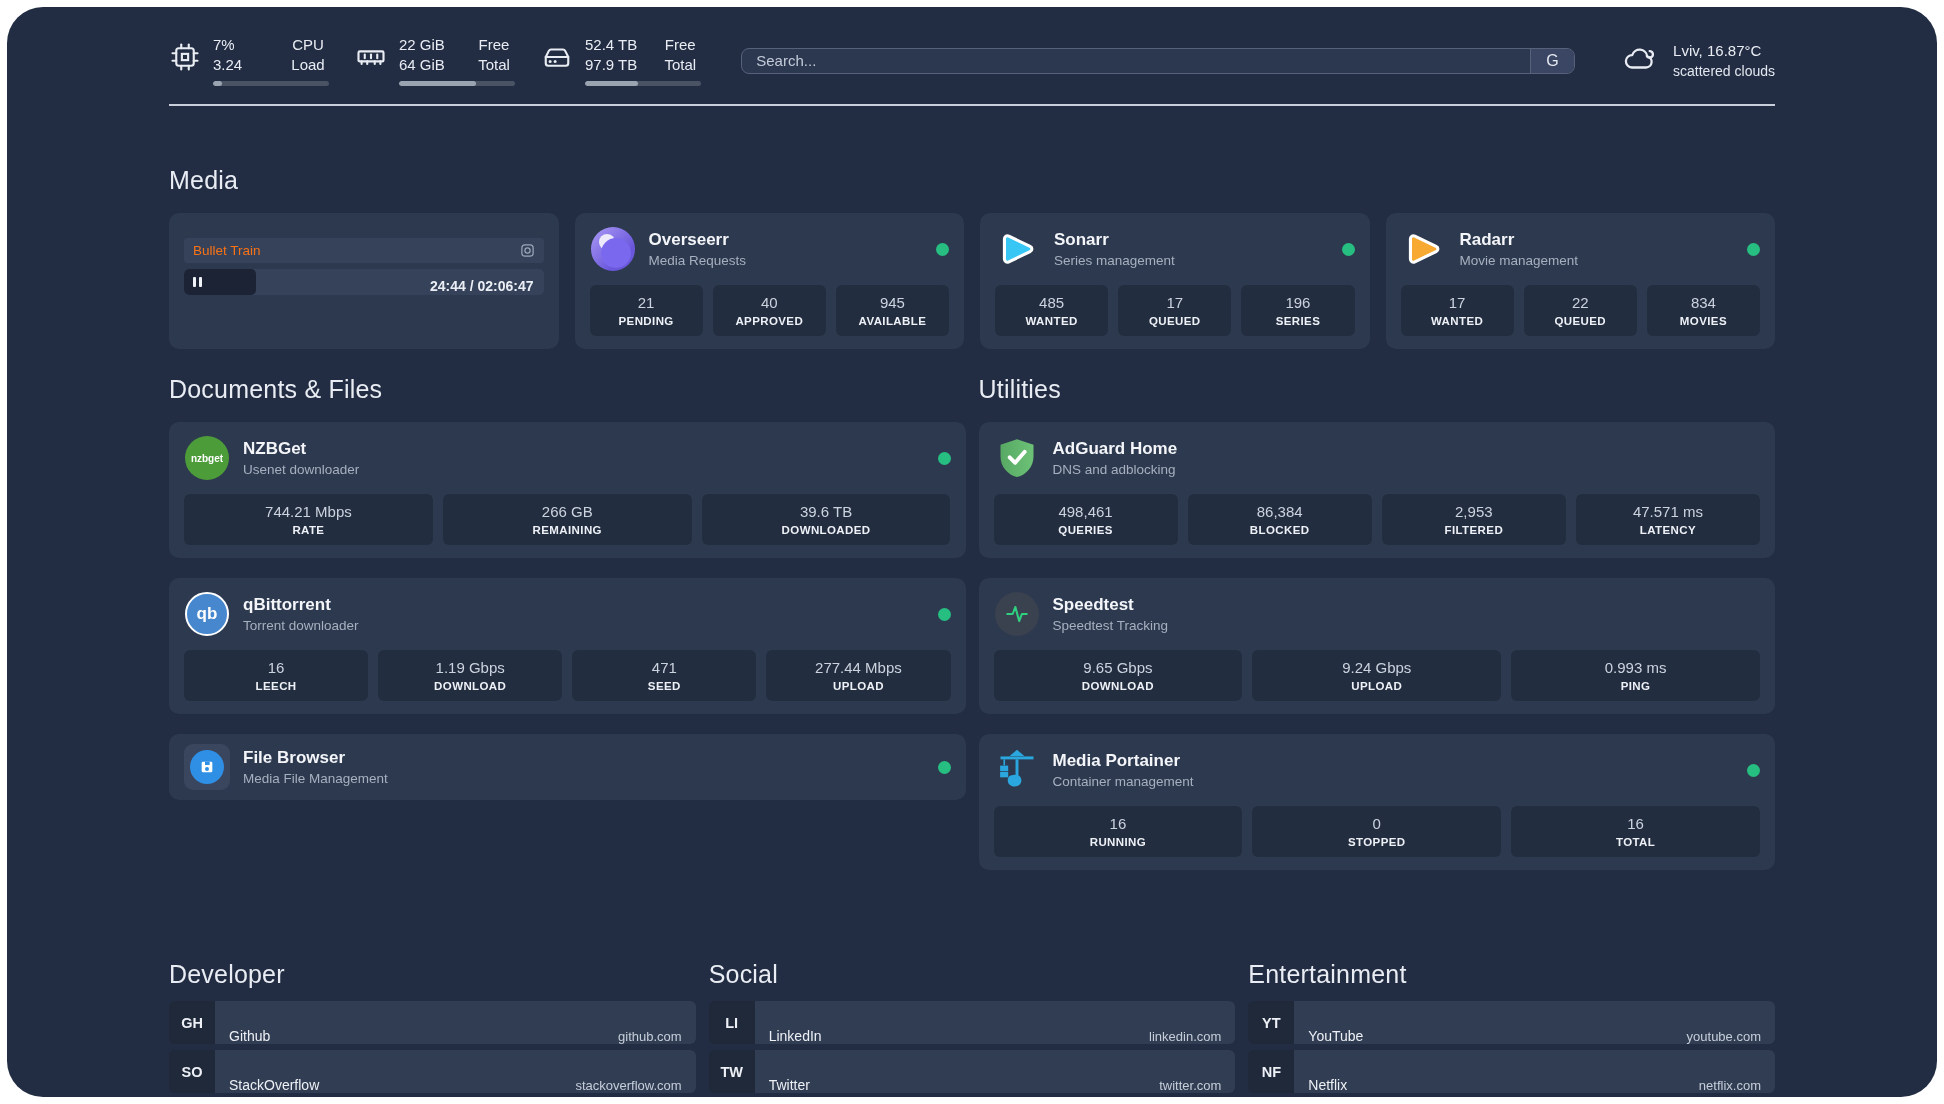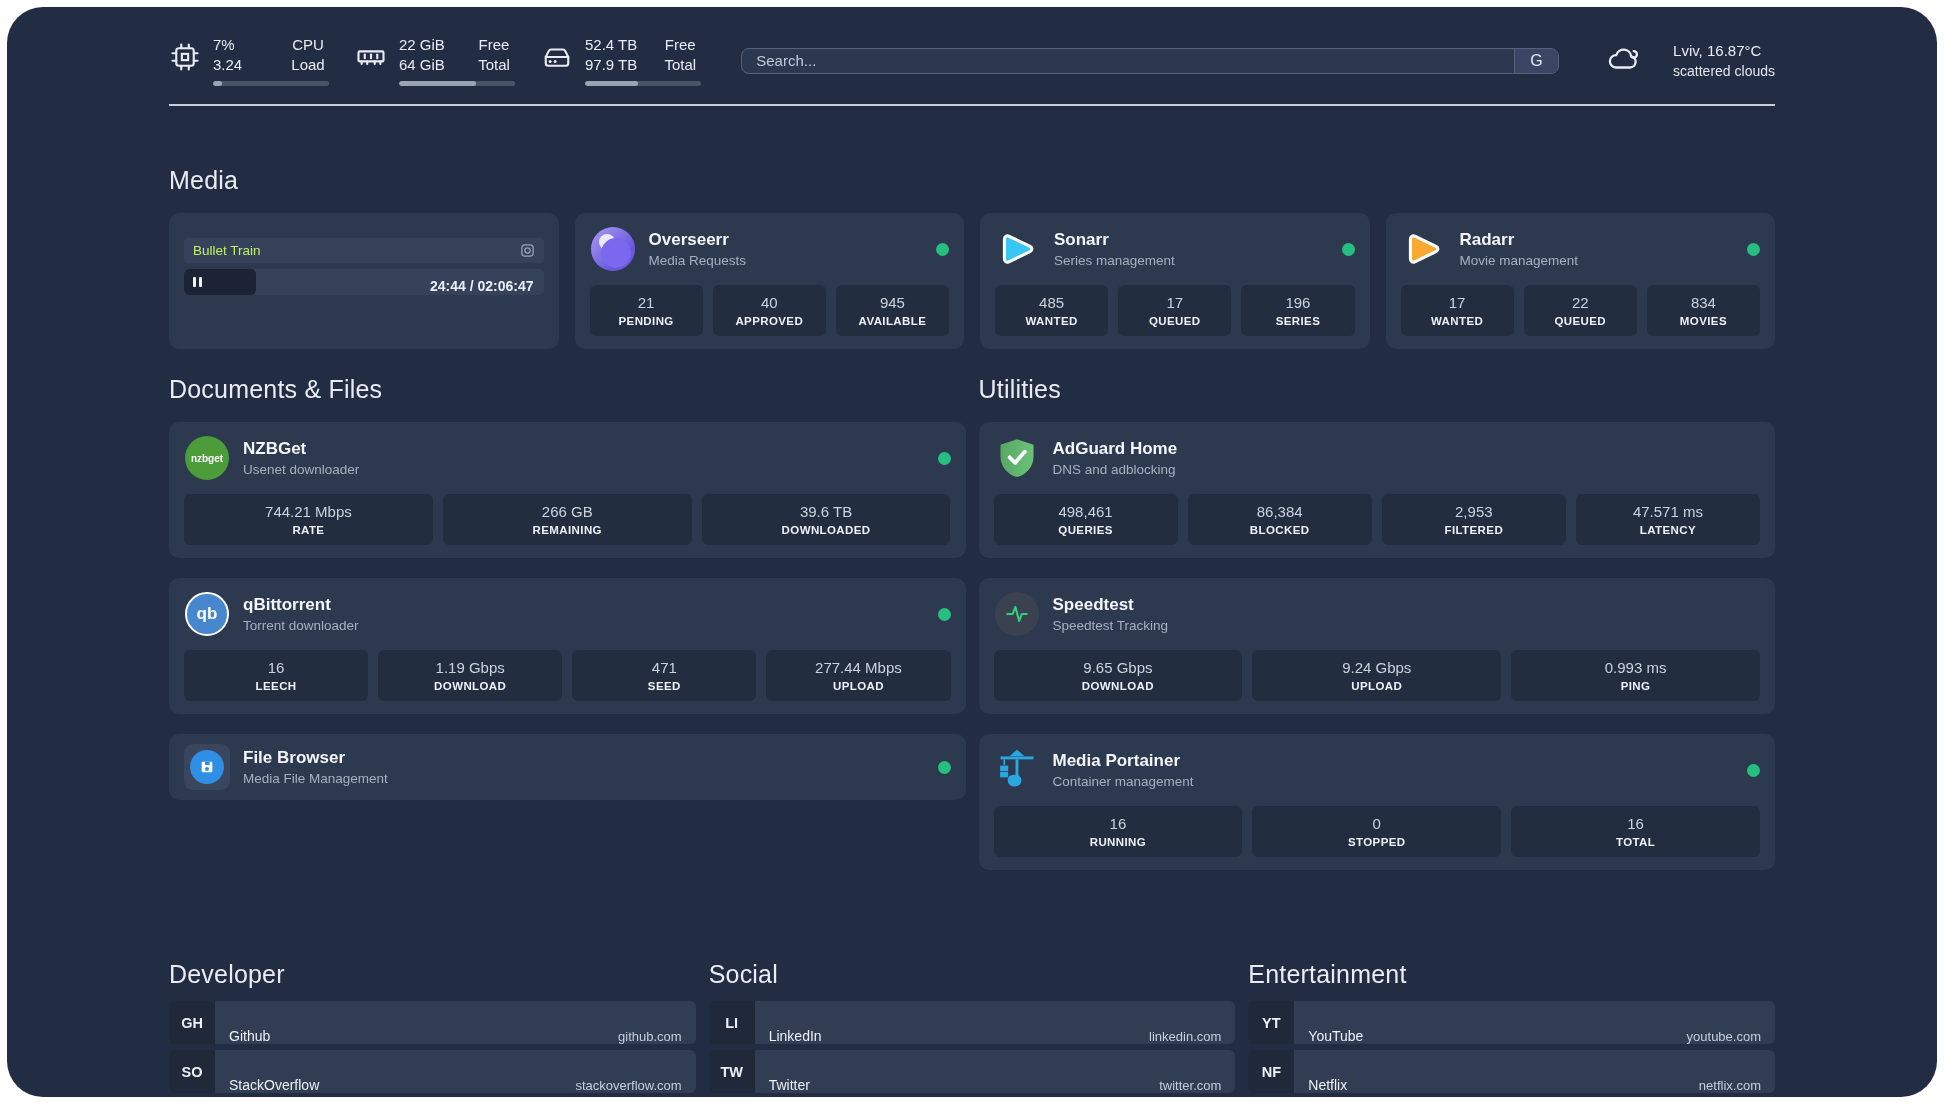--- a/index.html
+++ b/index.html
@@ -19,21 +19,21 @@
   .hbar{margin-top:6px;height:5px;border-radius:3px;background:#4A5364;overflow:hidden;}
   .hbar-fill{height:100%;background:#9AA3B0;border-radius:3px;}
   .search-wrap{flex:1;position:relative;margin:0 44px 0 14px;}
   .search-input{width:100%;height:26px;box-sizing:border-box;background:#2C3850;border:1px solid #57627A;
                 border-radius:8px;color:#DCE2EC;font-size:15px;padding:0 58px 0 14px;outline:none;
                 font-family:"Liberation Sans", sans-serif;}
   .search-input::placeholder{color:#C3CBD9;}
   .search-btn{position:absolute;right:1px;top:1px;bottom:1px;width:44px;background:#3A4663;
               border:none;border-left:1px solid #57627A;border-radius:0 7px 7px 0;color:#E4E9F1;
               font-size:16px;font-weight:500;cursor:pointer;}
-  .weather{display:flex;align-items:center;gap:30px;}
+  .weather{display:flex;align-items:center;gap:14px;}
   .weather-text{font-size:15px;line-height:20px;}
   .weather-cond{font-size:14px;color:#E2E7EF;}
   .divider{height:2px;background:#C9CFDA;border:none;margin:18px 0 0 0;}
 
   
   .section-title{font-size:25px;font-weight:500;color:#E9EDF3;letter-spacing:.2px;}
   .media-title{margin-top:60px;}
   .media-grid{display:grid;grid-template-columns:repeat(4,1fr);gap:16px;margin-top:18px;}
   .card{background:#2D394E;border-radius:10px;padding:13px 15px;box-sizing:border-box;cursor:pointer;}
   .card-head{display:flex;align-items:center;gap:13px;}
@@ -42,21 +42,21 @@
   .card-title{font-size:17px;font-weight:600;color:#F3F5F9;line-height:20px;}
   .card-sub{font-size:13.5px;color:#A6B0C0;line-height:17px;}
   .dot{width:13px;height:13px;border-radius:50%;background:#26BE81;margin-left:auto;flex:0 0 13px;}
   .stats{display:flex;gap:10px;margin-top:13px;}
   .stat{flex:1;background:#232D40;border-radius:6px;text-align:center;padding:8px 4px 7px 4px;}
   .stat-value{font-size:15px;color:#CBD3DE;line-height:19px;}
   .stat-label{font-size:11.5px;font-weight:700;color:#EEF1F6;letter-spacing:.4px;line-height:16px;margin-top:1px;}
 
   
   .np-row{margin-top:12px;height:25px;background:#36425A;border-radius:4px;display:flex;align-items:center;
-          padding:0 9px;font-size:13.5px;color:#bef264;}
+          padding:0 9px;font-size:13.5px;color:#f97316;}
   .np-cam{margin-left:auto;display:flex;align-items:center;}
   .np-progress{margin-top:6px;height:26px;background:#36425A;border-radius:5px;position:relative;overflow:hidden;}
   .np-fill{position:absolute;left:0;top:0;bottom:0;background:#1B2335;border-radius:5px;
            display:flex;align-items:center;padding-left:9px;box-sizing:border-box;}
   .pause{display:flex;gap:3px;}
   .pause i{display:block;width:3px;height:10px;background:#F0F3F8;border-radius:1px;}
   .np-time{position:absolute;right:10px;top:4px;line-height:26px;font-size:14px;font-weight:600;color:#EBEFF5;}
 
   
   .mid-grid{display:grid;grid-template-columns:1fr 1fr;gap:13px;margin-top:26px;align-items:start;}

